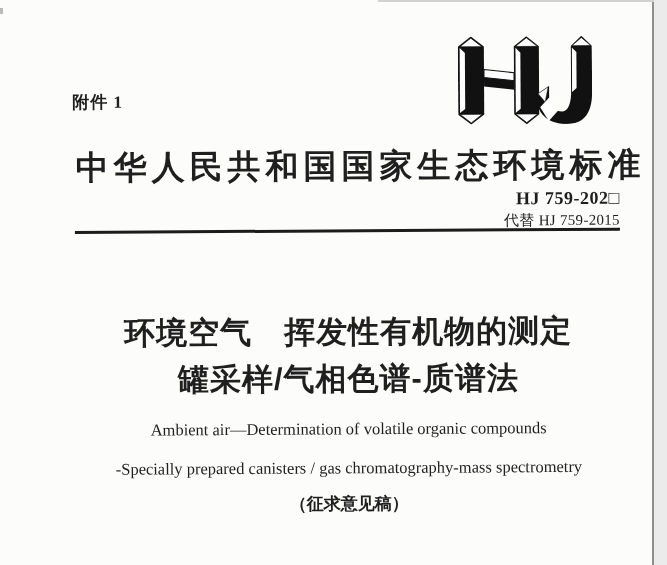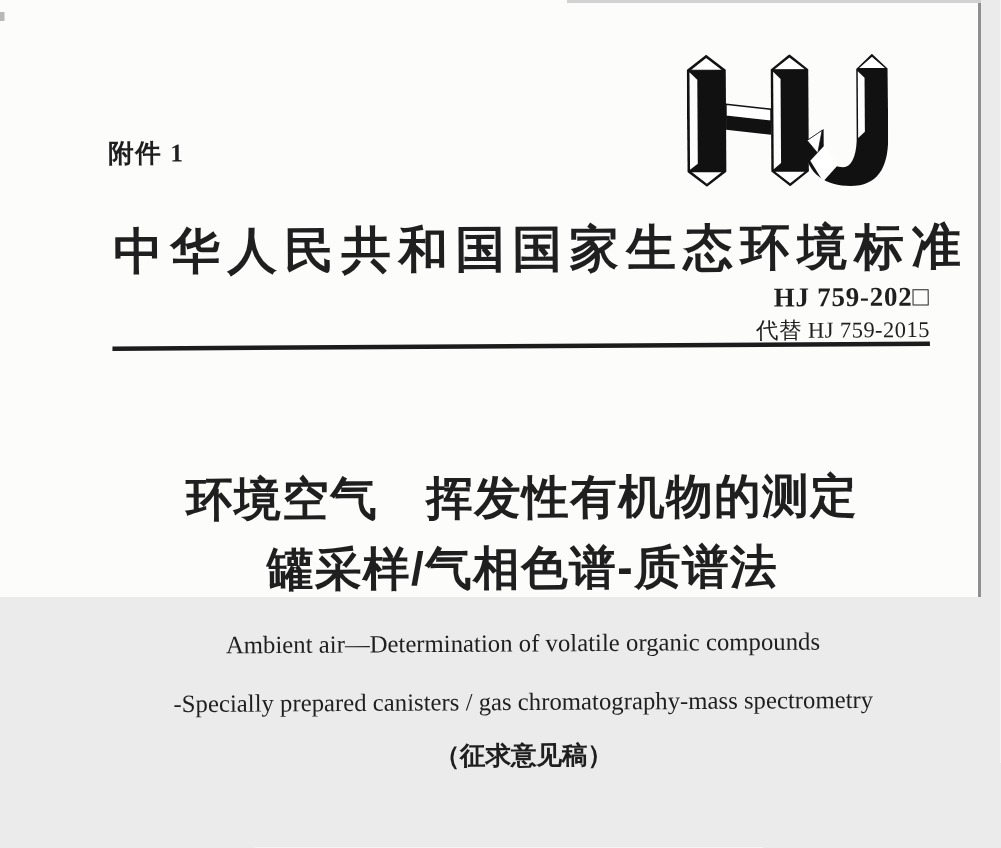--- a/index.html
+++ b/index.html
@@ -9,21 +9,21 @@
     --backdrop:#ebebeb;
   }
   html,body{margin:0;padding:0;}
   body{
     width:667px;height:565px;position:relative;overflow:hidden;
     background:var(--backdrop);
     font-family:"Liberation Serif","DejaVu Serif",serif;
     color:var(--ink);
   }
   .page{
-    position:absolute;left:0;top:0;width:654px;height:398px;
+    position:absolute;left:0;top:0;width:654px;height:565px;
     background:var(--page);
     border-right:2px solid var(--edge);
     box-sizing:border-box;
   }
   .scan-top-line{
     position:absolute;left:378px;top:0;width:276px;height:2px;
     background:#d2d2d2;
   }
   .tilt{
     position:absolute;left:0;top:0;width:667px;height:565px;

